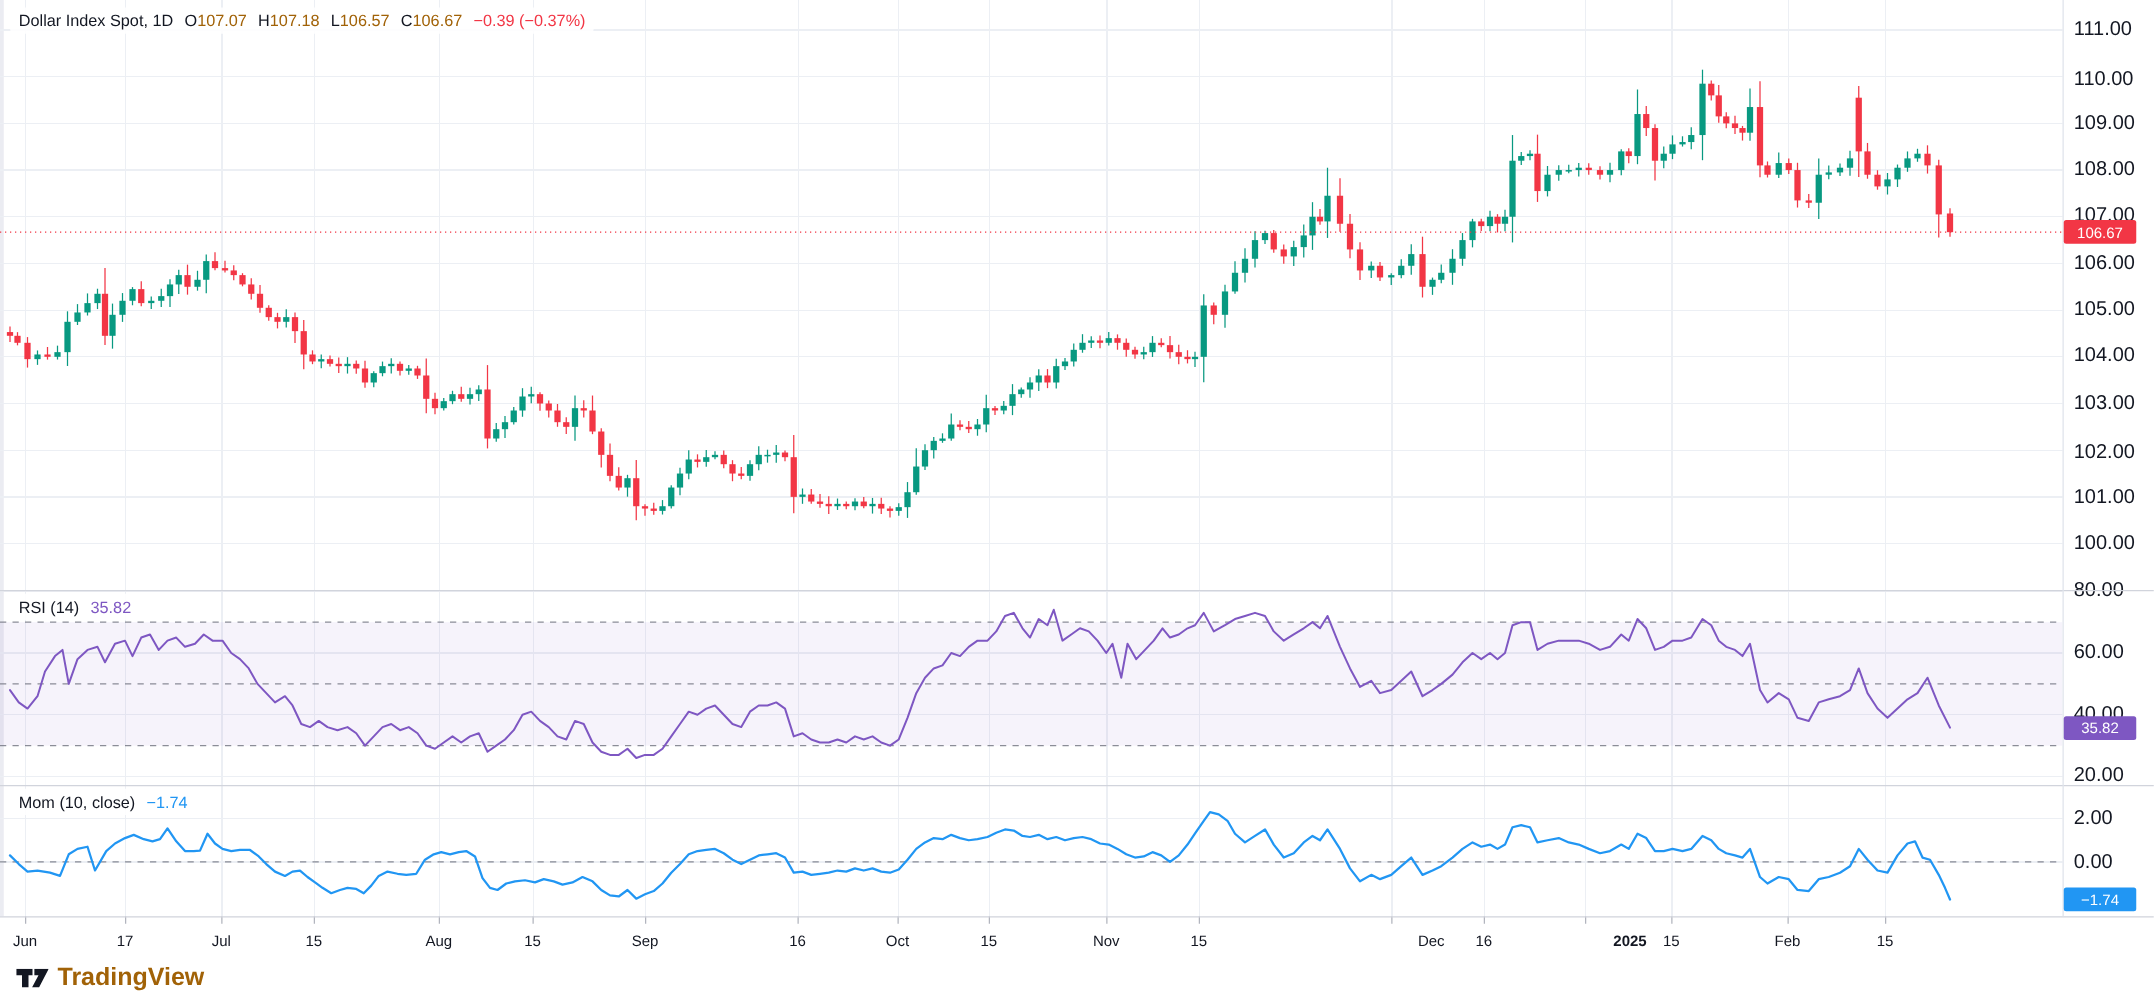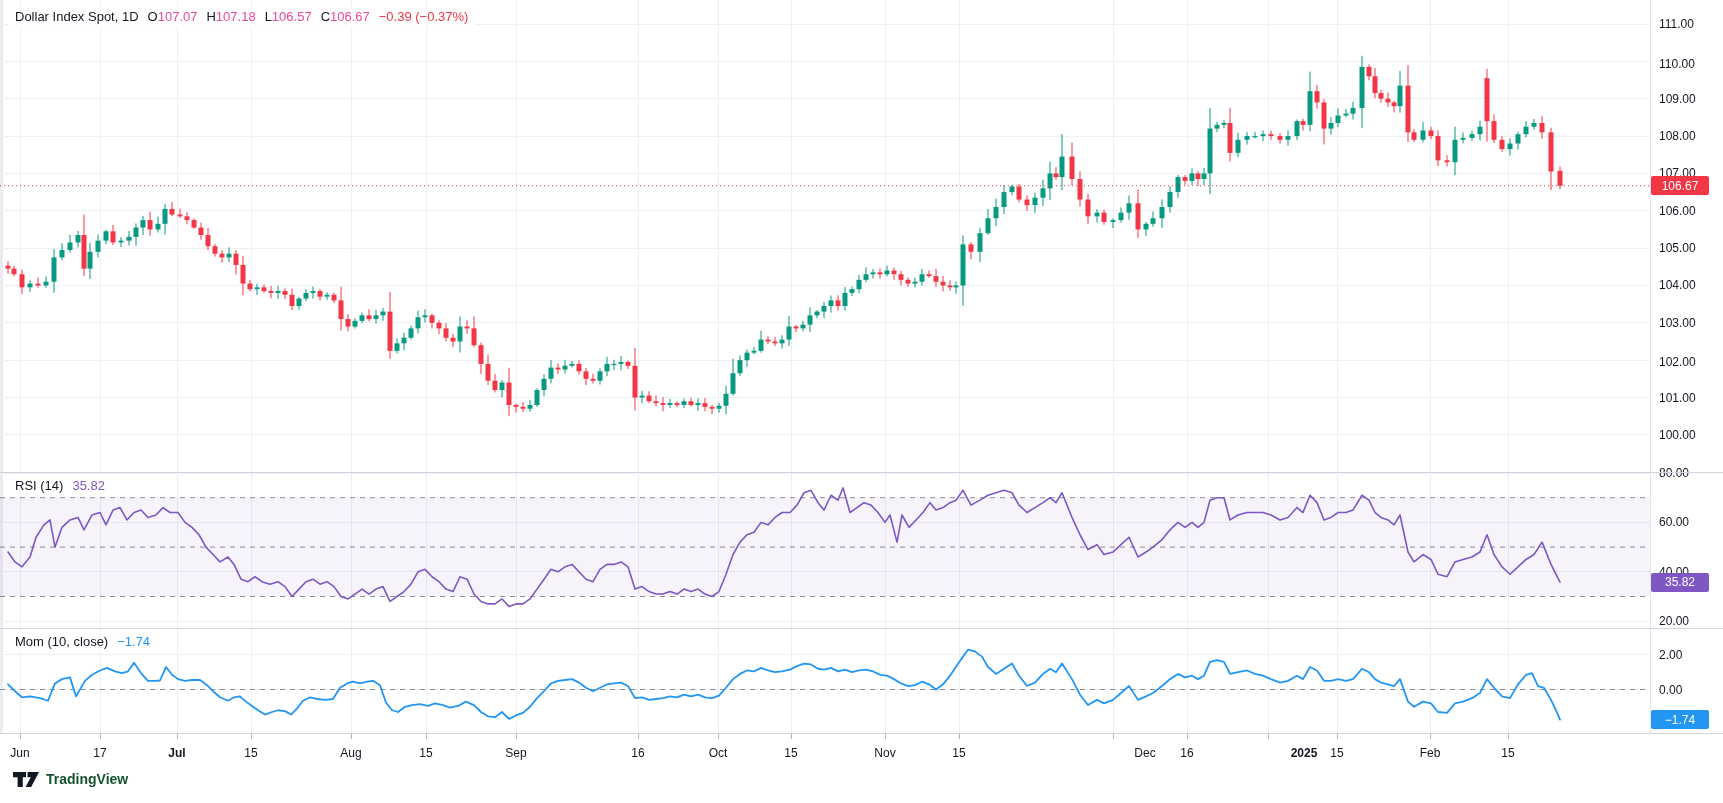--- a/index.html
+++ b/index.html
@@ -7,36 +7,36 @@
   #root{position:relative;width:1723px;height:803px;background:#fff;}
   #edge-strip{position:absolute;left:0;top:0;width:3px;height:733px;background:#ebecf2;}
   svg#plot{position:absolute;left:0;top:0;}
   .legend{position:absolute;display:flex;align-items:center;gap:9px;font-size:13px;line-height:17px;
           background:rgba(255,255,255,.88);padding:2px 7px;border-radius:4px;z-index:7;white-space:nowrap;}
   .legend .title{color:#131722;font-weight:500;}
   .legend .val-red{color:#f23645;}
   .legend .val-purple{color:#7e57c2;}
   .legend .val-blue{color:#2196f3;}
   .ohlc-item .lbl{color:#131722;}
-  .ohlc-item .v{color:#ec4899;}
+  .ohlc-item .v{color:#a16207;}
   #main-legend{left:8px;top:6px;}
   #rsi-legend{left:8px;top:475px;}
   #mom-legend{left:8px;top:631px;}
-  .axis-label{position:absolute;left:9px;font-size:12px;color:#131722;line-height:14px;}
+  .axis-label{position:absolute;left:9px;font-size:16px;color:#131722;line-height:14px;}
   .badge{position:absolute;left:1px;width:58px;height:19px;border-radius:2px;color:#fff;font-size:12px;
          display:flex;align-items:center;justify-content:center;z-index:8;}
   #price-axis{position:absolute;left:1650px;top:0;width:73px;height:733px;}
   #time-axis{position:absolute;left:0;top:733px;width:1723px;height:37px;}
   .xlabel{position:absolute;top:13px;font-size:12px;color:#131722;transform:translateX(-50%);white-space:nowrap;}
   .xlabel.bold{font-weight:700;}
   .xtick{position:absolute;top:0;width:1px;height:6px;background:#b2b5be;}
   .sep-h{position:absolute;left:0;width:1723px;height:1px;background:#d1d4dc;z-index:6;}
   .sep-v{position:absolute;left:1650px;top:0;width:1px;height:733px;background:#e0e3eb;z-index:6;}
   #brand{position:absolute;left:13px;top:771px;display:flex;align-items:center;gap:7px;
-         font-size:14px;font-weight:600;color:#14532d;z-index:7;}
+         font-size:20px;font-weight:600;color:#a16207;z-index:7;}
 </style>
 </head>
 <body>
 
 <div id="root">
   <div id="edge-strip"></div>
 
   <svg id="plot" width="1650" height="733">
       <line x1="20.5" x2="20.5" y1="0" y2="733" stroke="#eceff4" stroke-width="1" shape-rendering="crispEdges"></line>
       <line x1="100.5" x2="100.5" y1="0" y2="733" stroke="#eceff4" stroke-width="1" shape-rendering="crispEdges"></line>
@@ -563,21 +563,21 @@
       <div class="axis-label" style="top: 647.9px;">2.00</div>
       <div class="axis-label" style="top: 682.5px;">0.00</div>
     </div>
 
   <div id="time-axis">
       <div class="xtick" style="left: 20px;"></div>
       <div class="xlabel" style="left: 20px;">Jun</div>
       <div class="xtick" style="left: 100px;"></div>
       <div class="xlabel" style="left: 100px;">17</div>
       <div class="xtick" style="left: 177px;"></div>
-      <div class="xlabel" style="left: 177px; font-weight: bold;">Jul</div>
+      <div class="xlabel" style="left: 177px;">Jul</div>
       <div class="xtick" style="left: 251px;"></div>
       <div class="xlabel" style="left: 251px;">15</div>
       <div class="xtick" style="left: 351px;"></div>
       <div class="xlabel" style="left: 351px;">Aug</div>
       <div class="xtick" style="left: 426px;"></div>
       <div class="xlabel" style="left: 426px;">15</div>
       <div class="xtick" style="left: 516px;"></div>
       <div class="xlabel" style="left: 516px;">Sep</div>
       <div class="xtick" style="left: 638px;"></div>
       <div class="xlabel" style="left: 638px;">16</div>

